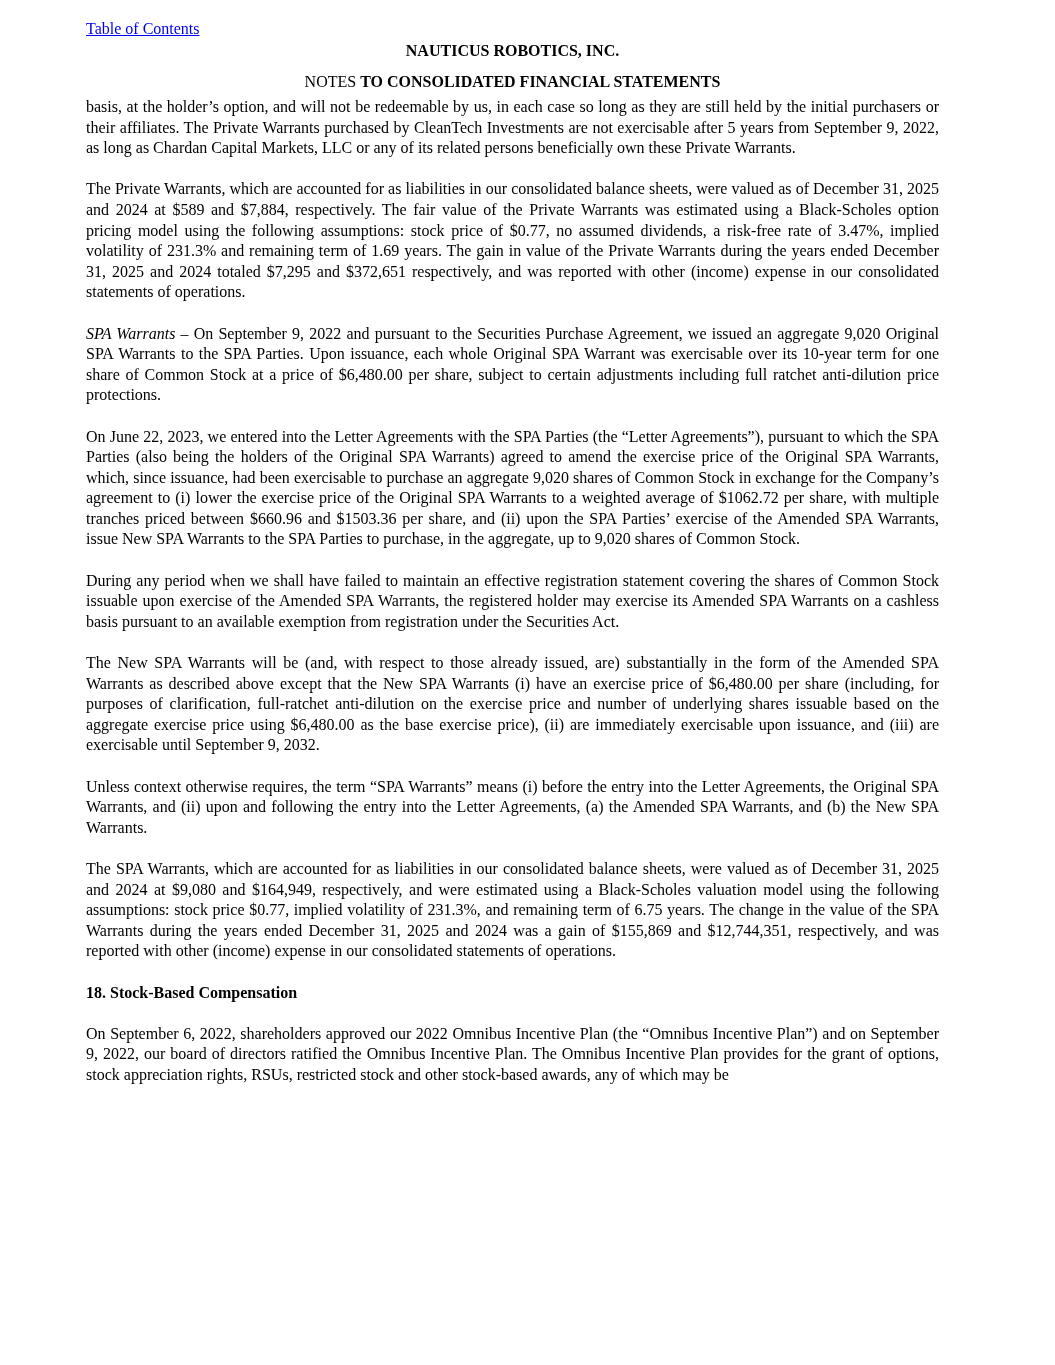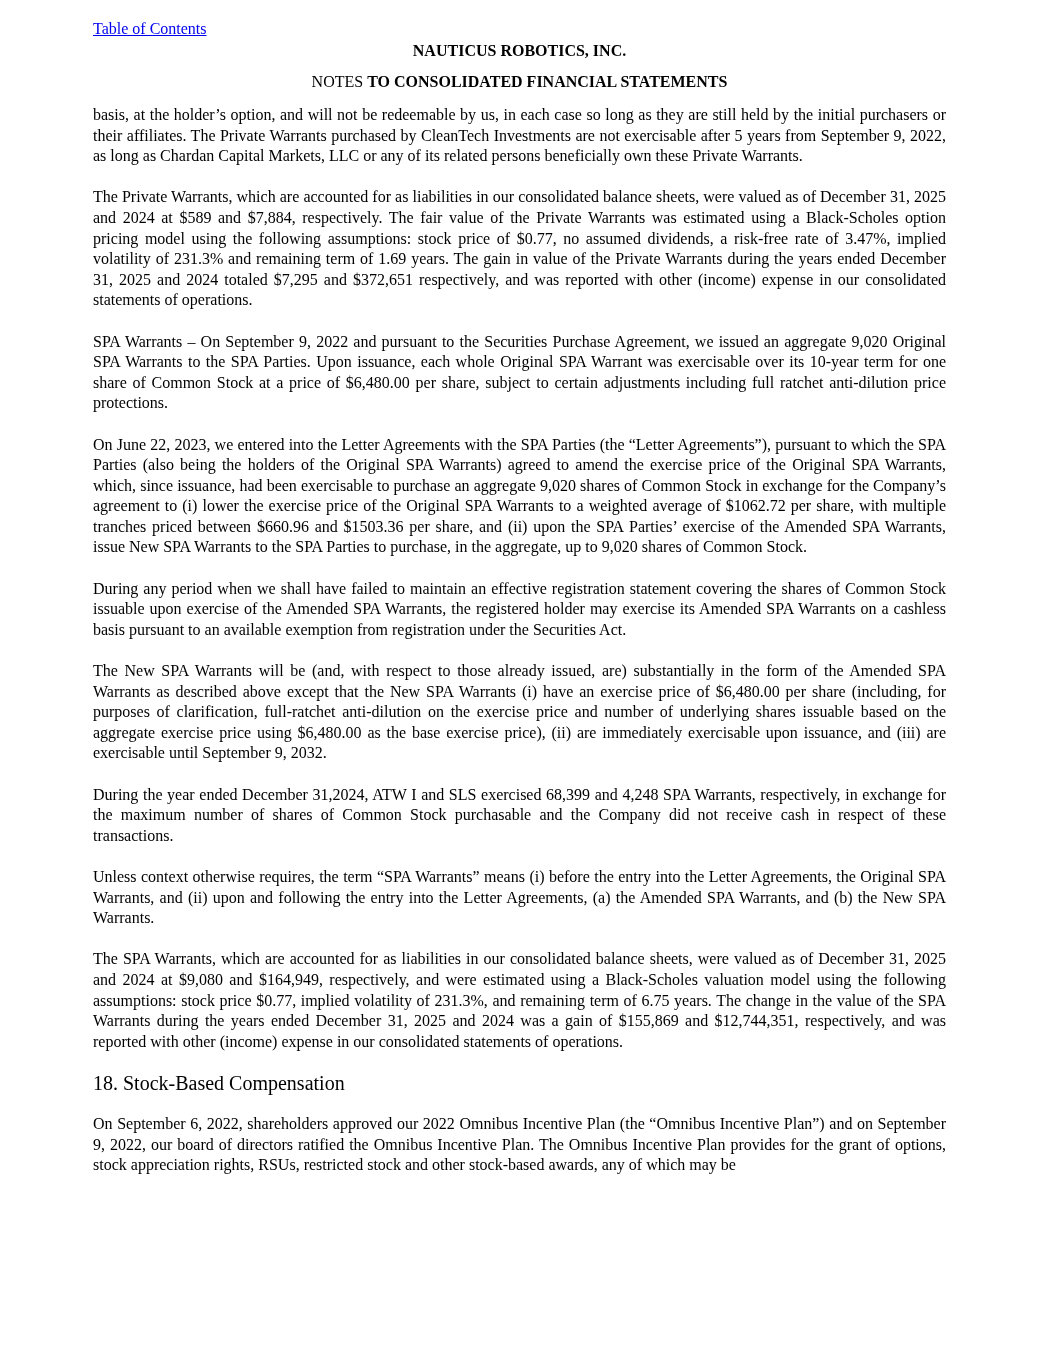--- a/index.html
+++ b/index.html
@@ -12,21 +12,21 @@
       height: 1365px;
       position: relative;
       overflow: hidden;
       font-family: "Liberation Serif", serif;
       color: #000000;
       font-size: 16px;
       line-height: 20.6px;
     }
     .page {
       position: absolute;
-      left: 93px;
+      left: 86px;
       top: 18px;
       width: 853px;
     }
     .toc-link {
       display: inline-block;
       color: #0000ee;
       text-decoration: underline;
       font-size: 16px;
       line-height: 22px;
       cursor: pointer;
@@ -45,25 +45,25 @@
       font-size: 16px;
       line-height: 22.5px;
       margin-top: 8px;
     }
     .notes-title b { font-weight: bold; }
     p {
       margin: 0 0 20.6px 0;
       text-align: justify;
       text-align-last: left;
     }
-    p.first { margin-top: 12px; }
-    .italic { }
+    p.first { margin-top: 4px; }
+    .italic { font-style: italic; }
     h3 {
-      font-size: 20px;
-      font-weight: normal;
+      font-size: 16px;
+      font-weight: bold;
       margin: 0 0 20.6px 0;
       line-height: 20.6px;
     }
   </style>
 </head>
 <body>
 
 <div class="page">
   <a class="toc-link">Table of Contents</a>
 
@@ -71,19 +71,18 @@
     <div class="company">NAUTICUS ROBOTICS, INC.</div>
     <div class="notes-title"><span>NOTES </span><b>TO CONSOLIDATED FINANCIAL STATEMENTS</b></div>
   </div>
 
   <p class="first">basis, at the holder’s option, and will not be redeemable by us, in each case so long as they are still held by the initial purchasers or their affiliates. The Private Warrants purchased by CleanTech Investments are not exercisable after 5 years from September 9, 2022, as long as Chardan Capital Markets, LLC or any of its related persons beneficially own these Private Warrants.</p>
   <p>The Private Warrants, which are accounted for as liabilities in our consolidated balance sheets, were valued as of December 31, 2025 and 2024 at $589 and $7,884, respectively. The fair value of the Private Warrants was estimated using a Black-Scholes option pricing model using the following assumptions: stock price of $0.77, no assumed dividends, a risk-free rate of 3.47%, implied volatility of 231.3% and remaining term of 1.69 years. The gain in value of the Private Warrants during the years ended December 31, 2025 and 2024 totaled $7,295 and $372,651 respectively, and was reported with other (income) expense in our consolidated statements of operations.</p>
   <p><span class="italic">SPA Warrants</span><span> – On September 9, 2022 and pursuant to the Securities Purchase Agreement, we issued an aggregate 9,020 Original SPA Warrants to the SPA Parties. Upon issuance, each whole Original SPA Warrant was exercisable over its 10-year term for one share of Common Stock at a price of $6,480.00 per share, subject to certain adjustments including full ratchet anti-dilution price protections.</span></p>
   <p>On June 22, 2023, we entered into the Letter Agreements with the SPA Parties (the “Letter Agreements”), pursuant to which the SPA Parties (also being the holders of the Original SPA Warrants) agreed to amend the exercise price of the Original SPA Warrants, which, since issuance, had been exercisable to purchase an aggregate 9,020 shares of Common Stock in exchange for the Company’s agreement to (i) lower the exercise price of the Original SPA Warrants to a weighted average of $1062.72 per share, with multiple tranches priced between $660.96 and $1503.36 per share, and (ii) upon the SPA Parties’ exercise of the Amended SPA Warrants, issue New SPA Warrants to the SPA Parties to purchase, in the aggregate, up to 9,020 shares of Common Stock.</p>
   <p>During any period when we shall have failed to maintain an effective registration statement covering the shares of Common Stock issuable upon exercise of the Amended SPA Warrants, the registered holder may exercise its Amended SPA Warrants on a cashless basis pursuant to an available exemption from registration under the Securities Act.</p>
   <p>The New SPA Warrants will be (and, with respect to those already issued, are) substantially in the form of the Amended SPA Warrants as described above except that the New SPA Warrants (i) have an exercise price of $6,480.00 per share (including, for purposes of clarification, full-ratchet anti-dilution on the exercise price and number of underlying shares issuable based on the aggregate exercise price using $6,480.00 as the base exercise price), (ii) are immediately exercisable upon issuance, and (iii) are exercisable until September 9, 2032.</p>
-  <p>During the year ended December 31,2024, ATW I and SLS exercised 68,399 and 4,248 SPA Warrants, respectively, in exchange for the maximum number of shares of Common Stock purchasable and the Company did not receive cash in respect of these transactions.</p>
   <p>Unless context otherwise requires, the term “SPA Warrants” means (i) before the entry into the Letter Agreements, the Original SPA Warrants, and (ii) upon and following the entry into the Letter Agreements, (a) the Amended SPA Warrants, and (b) the New SPA Warrants.</p>
   <p>The SPA Warrants, which are accounted for as liabilities in our consolidated balance sheets, were valued as of December 31, 2025 and 2024 at $9,080 and $164,949, respectively, and were estimated using a Black-Scholes valuation model using the following assumptions: stock price $0.77, implied volatility of 231.3%, and remaining term of 6.75 years. The change in the value of the SPA Warrants during the years ended December 31, 2025 and 2024 was a gain of $155,869 and $12,744,351, respectively, and was reported with other (income) expense in our consolidated statements of operations.</p>
 
   <h3>18. Stock-Based Compensation</h3>
   <p>On September 6, 2022, shareholders approved our 2022 Omnibus Incentive Plan (the “Omnibus Incentive Plan”) and on September 9, 2022, our board of directors ratified the Omnibus Incentive Plan. The Omnibus Incentive Plan provides for the grant of options, stock appreciation rights, RSUs, restricted stock and other stock-based awards, any of which may be</p>
 </div>
 
 </body></html>

